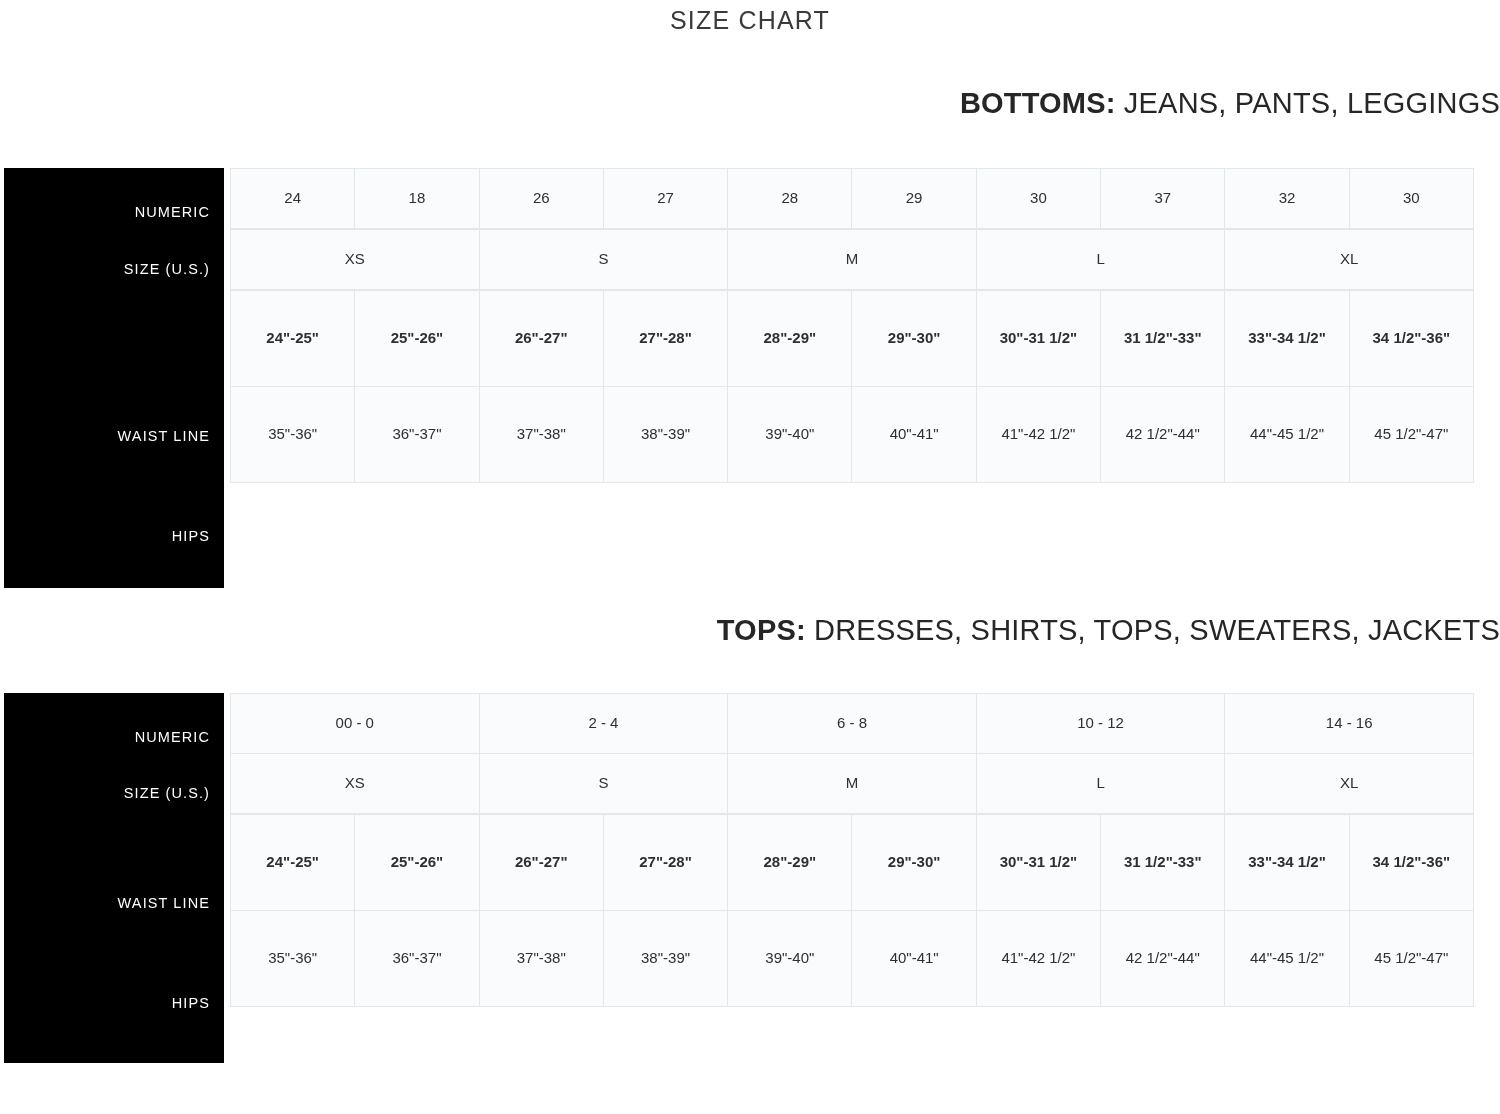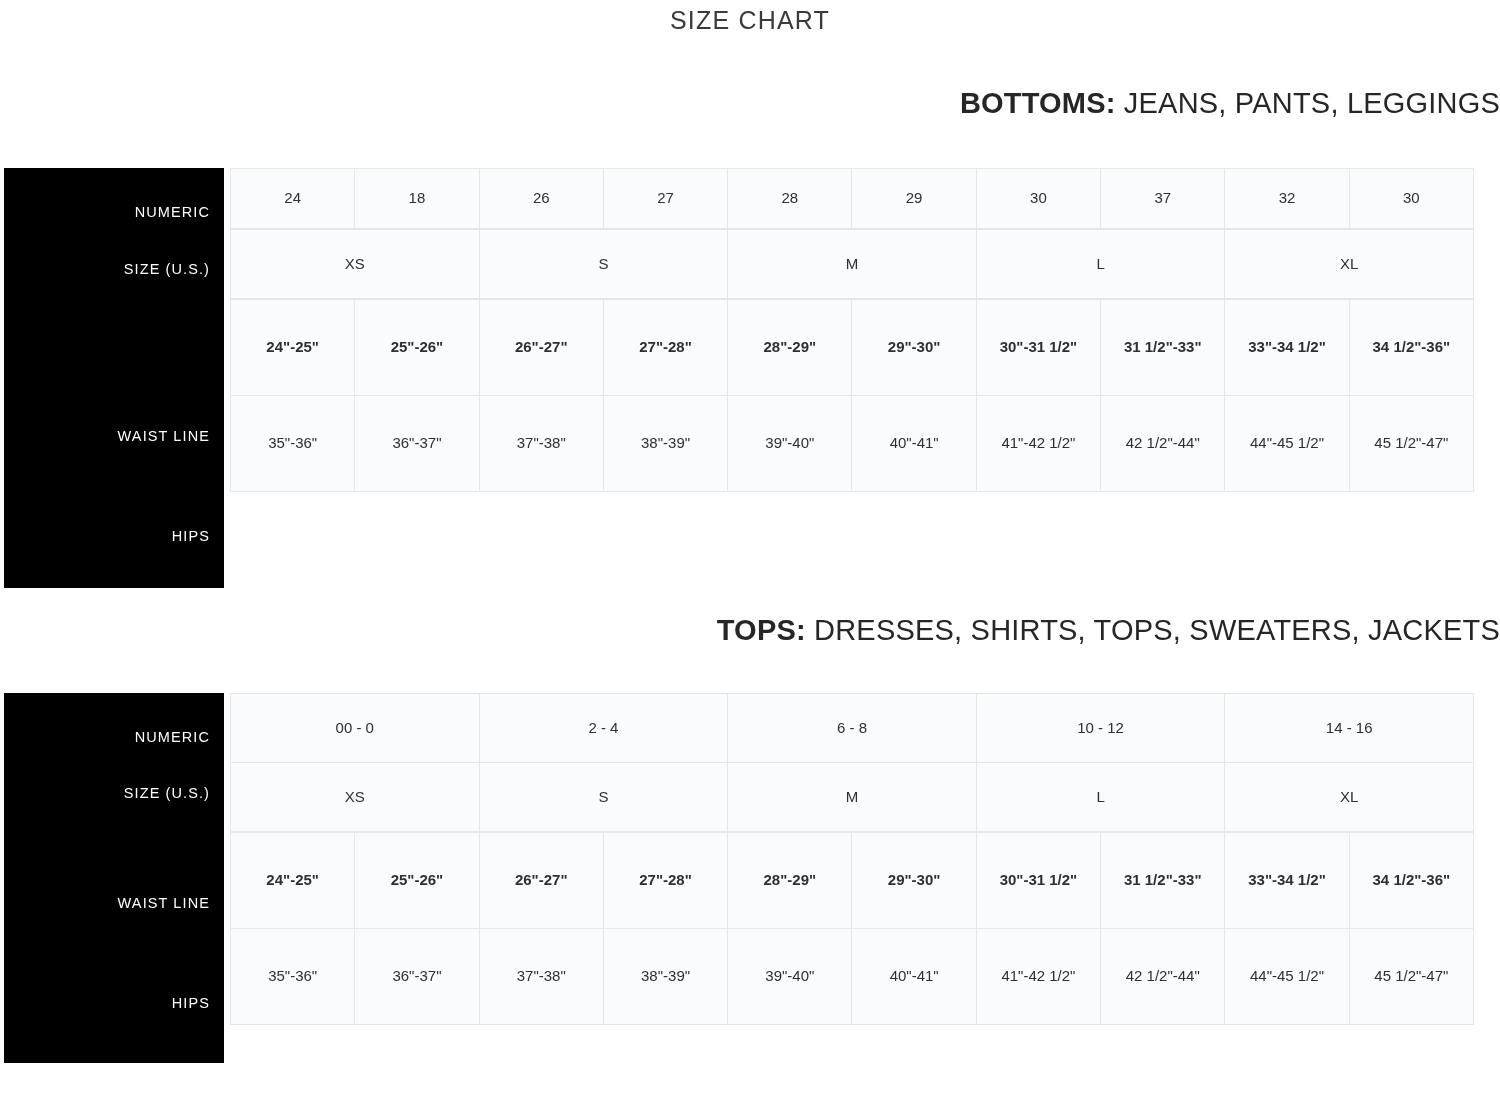--- a/index.html
+++ b/index.html
@@ -81,21 +81,21 @@
     background: #fafbfc;
     text-align: center;
     vertical-align: middle;
     font-size: 15px;
     color: #2f2f2f;
     padding: 6px 4px;
     line-height: 1.35;
   }
   td.strong { font-weight: 700; }
   td.tall { height: 96px; }
-  td.mid  { height: 69px; }
+  td.mid  { height: 60px; }
   td.num  { height: 60px; }
 </style>
 </head>
 <body>
 
 <div class="page">
 
   <div class="doc-title">SIZE CHART</div>
 
   <div style="height:52px"></div>

